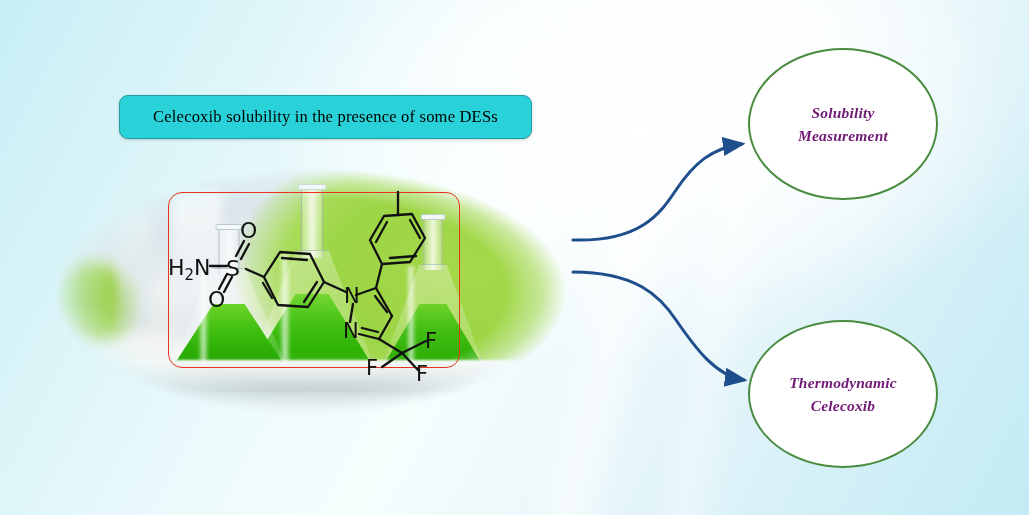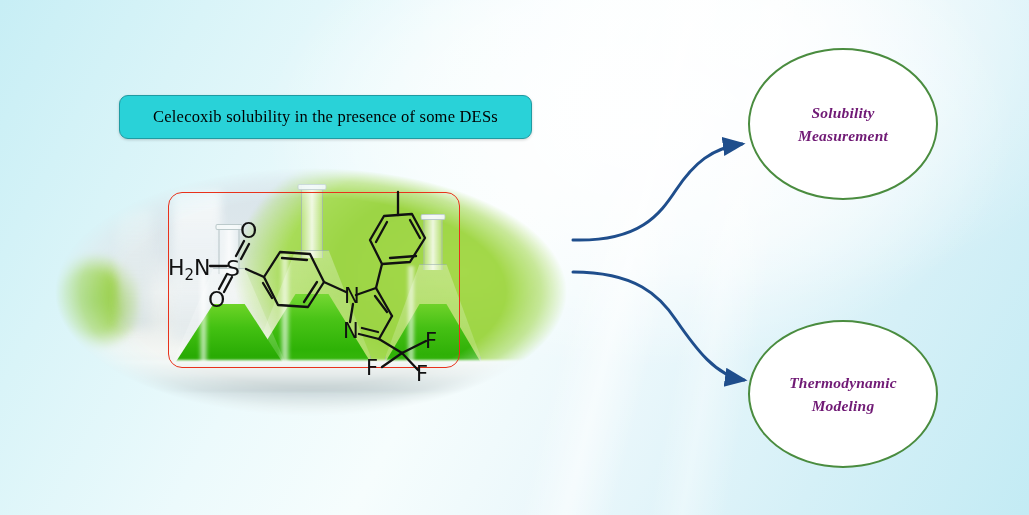--- a/index.html
+++ b/index.html
@@ -257,15 +257,15 @@
 <div id="oval1" class="oval">
   <div class="lab">
     <span>Solubility</span><br>
     <span>Measurement</span>
   </div>
 </div>
 
 <div id="oval2" class="oval">
   <div class="lab">
     <span>Thermodynamic</span><br>
-    <span>Modeling</span>
+    <span>Celecoxib</span>
   </div>
 </div>
 
 </body></html>

